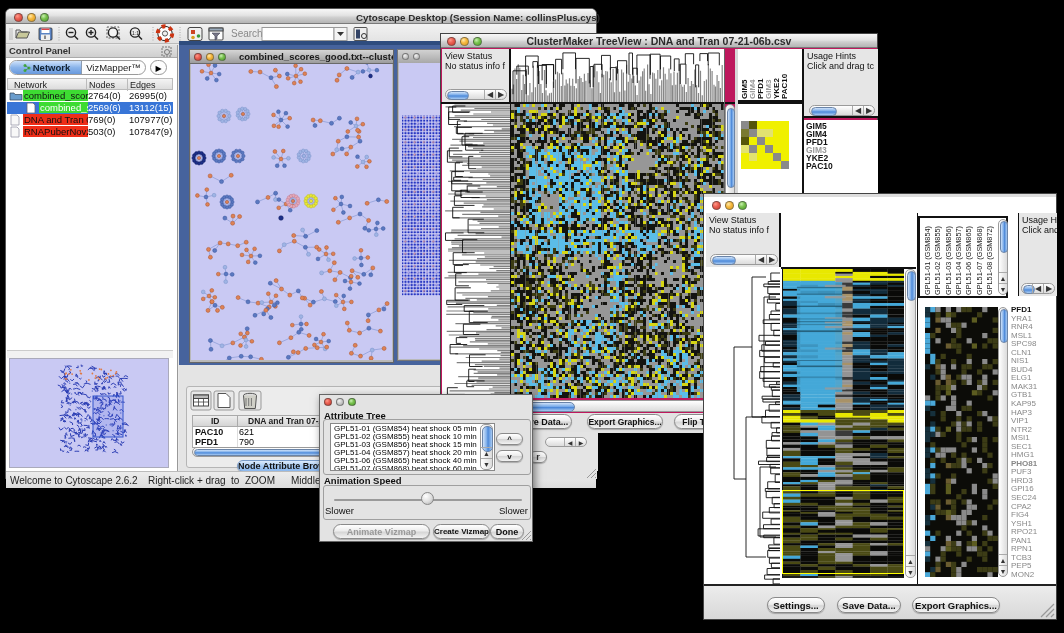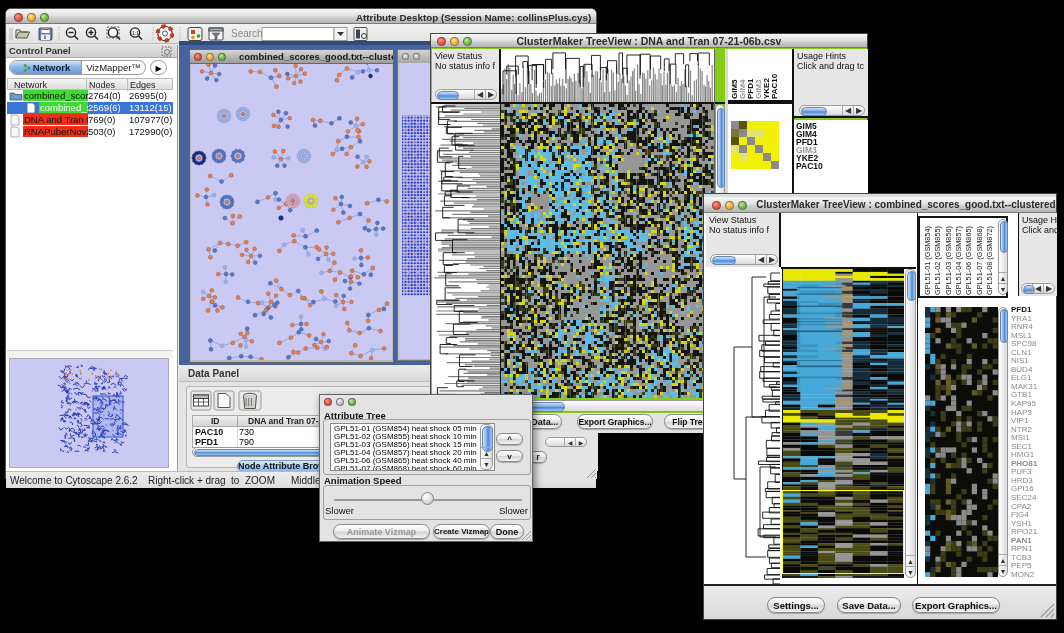--- a/index.html
+++ b/index.html
@@ -19,21 +19,21 @@
  display:flex;align-items:center;justify-content:center}
 .sbarrv{position:absolute;left:0;right:0;height:11px;border-top:1px solid #aaa;color:#333;
  display:flex;align-items:center;justify-content:center}
 .sbarrv span{font-size:7px}
 .gb{position:absolute;border:1px solid #9f9f9f;border-radius:3px}
 .glabel{position:absolute;font-size:9.5px;color:#111}
 svg{position:absolute;display:block}
 </style></head><body>
 <div class="abs" style="left:5px;top:8px;width:592px;height:471px;background:#e9e9e9;border-radius:6px 6px 0 0;border:1px solid #555">
     <div class="tb" style="height:15px;font-size:10.5px;line-height:15px;border-radius:5px 5px 0 0">&nbsp;</div>
-    <div class="abs" style="left:350px;top:2px;font-size:9.8px;font-weight:bold;color:#2b2b2b;line-height:13px;white-space:nowrap">Attribute Desktop (Session Name: collinsPlus.cys)</div>
+    <div class="abs" style="left:350px;top:2px;font-size:9.8px;font-weight:bold;color:#2b2b2b;line-height:13px;white-space:nowrap">Cytoscape Desktop (Session Name: collinsPlus.cys)</div>
     <div style="position:absolute;left:8px;top:3.5px;width:9.0px;height:9.0px;border-radius:50%;background:radial-gradient(circle at 35% 30%,#ff9a8a,#ec6255 40%,#c33a2d);border:0.5px solid rgba(60,60,60,0.55)"></div>
     <div style="position:absolute;left:21.0px;top:3.5px;width:9.0px;height:9.0px;border-radius:50%;background:radial-gradient(circle at 35% 30%,#ffe9a8,#f6b73c 45%,#d29b28);border:0.5px solid rgba(60,60,60,0.55)"></div>
     <div style="position:absolute;left:34.0px;top:3.5px;width:9.0px;height:9.0px;border-radius:50%;background:radial-gradient(circle at 35% 30%,#c8f0b0,#77c04c 45%,#4f9f30);border:0.5px solid rgba(60,60,60,0.55)"></div>
     <div class="abs" style="left:0;top:15px;width:100%;height:20px;background:linear-gradient(#f2f2f2,#e2e2e2);border-bottom:1px solid #bbb"></div>
     <svg width="590" height="20" style="left:1px;top:15px">
 <g stroke="#555" fill="none">
 <path d="M3 4v12M5 4v12" stroke="#bbb"></path>
 <path d="M52 3v14M146 3v14M173 3v14" stroke-dasharray="1,1.5" stroke="#aaa"></path>
 </g>
 <g>
@@ -128,21 +128,21 @@
         <span class="abs" style="left:16px;top:0;background:#ee2e18;color:#111;padding:0 1px;width:65px;overflow:hidden;white-space:nowrap">DNA and Tran 07</span>
         <span class="abs" style="left:81px;top:0;color:#111">769(0)</span>
         <span class="abs" style="left:122px;top:0;color:#111">107977(0)</span>
       </div>
       <div class="abs" style="left:1px;top:81px;width:166px;height:12px;font-size:9.5px">
         <svg width="12" height="12" style="left:2px;top:0">
           <path d="M2 1h6l2 2v8H2z" fill="#f8f8f8" stroke="#99a" stroke-width="0.8"></path>
         </svg>
         <span class="abs" style="left:16px;top:0;background:#ee2e18;color:#111;padding:0 1px;width:65px;overflow:hidden;white-space:nowrap">RNAPuberNov2+!</span>
         <span class="abs" style="left:81px;top:0;color:#111">503(0)</span>
-        <span class="abs" style="left:122px;top:0;color:#111">172990(0)</span>
+        <span class="abs" style="left:122px;top:0;color:#111">107847(9)</span>
       </div>
       <div class="abs" style="left:1px;top:305px;width:166px;height:8px;background:#f2f2f2;border-top:1px solid #ccc"></div>
       <div class="abs" style="left:3px;top:313px;width:160px;height:110px;background:#c9c9f3;border:1px solid #aab">
         <svg width="160" height="110" style="position:absolute;left:0;top:0">
           <path d="M68.2 8.7l-0.2 -2.1 M68.2 8.7l-2 -0.2 M59.2 6.9l2.5 0.5 M59.2 6.9l-2.5 0.3 M56.3 8.2l-1.2 -1.6 M56.3 8.2l-1.1 0.6 M83.3 9.2l3.5 0.1 M83.3 9.2l-3.5 0.1 M71.3 7.3l1.8 -0.5 M71.3 7.3l-0.1 -1.7 M59.6 9.2l-2.9 -2.2 M59.6 9.2l-0.8 1.7 M80.7 8.2l-2.8 2.7 M80.7 8.2l3.9 3.9 M84.7 8.8l-3.2 -1.7 M84.7 8.8l-0 2.1 M93.6 14.6l3.4 -0.3 M93.6 14.6l0.6 -3.2 M107.2 14.5l-2.3 0.7 M107.2 14.5l2.1 2.2 M60.7 14l-1.2 -2.1 M60.7 14l-1.6 0.5 M95.1 13.3l-1.1 -1.3 M95.1 13.3l-0.8 0.6 M66.2 14.9l-0.3 2.6 M66.2 14.9l1.6 2.5 M95.4 14.3l-0.9 1.8 M95.4 14.3l1.8 2 M53.7 12.8l1.2 -3.3 M53.7 12.8l-3.4 -1.4 M54.4 14.1l-3.5 -1.5 M54.4 14.1l0.3 2.3 M93.3 18.2l2.1 -1.3 M93.3 18.2l-0.9 -1.9 M67.5 17.5l-2 -0.8 M67.5 17.5l0.3 1.3 M88.6 17.3l-3 2.2 M88.6 17.3l3.7 3.7 M115.8 16.6l2.3 1.5 M115.8 16.6l-2 1.1 M57.2 18.1l0.8 -3 M57.2 18.1l-3 -1 M54.2 18.5l2.5 -0.1 M54.2 18.5l0.7 -2.3 M114.1 19.3l3.6 0.3 M114.1 19.3l-3.6 0.2 M95 19l-0.3 2.8 M95 19l1.6 2.6 M57.4 20.2l-2.5 0.7 M57.4 20.2l2.2 2.4 M107.8 17.1l-2.2 -0 M107.8 17.1l1.3 1.7 M110.2 19l-1.1 3.5 M110.2 19l2.8 3.6 M90.2 18.6l0.1 -1.9 M90.2 18.6l-1.9 -0.4 M101.4 17.7l2.8 0 M101.4 17.7l-2.8 0 M51.3 19.7l2.8 -2.6 M51.3 19.7l-2.4 -2.5 M70.3 20.2l1.2 -1.1 M70.3 20.2l-1 -1.1 M55.7 19.4l2.5 1.1 M55.7 19.4l-2.3 0.8 M100.5 18.6l-1.8 0.3 M100.5 18.6l1.3 1.6 M84.8 25.3l2.9 -0.7 M84.8 25.3l0.1 -2.7 M99.8 23.2l-0.8 -3.1 M99.8 23.2l-2.9 0 M94.3 23.4l2 -1.4 M94.3 23.4l-1.2 -1.8 M66.4 23.8l1.6 0.2 M66.4 23.8l-1.6 0.2 M88.8 21.8l-0.4 -1.5 M88.8 21.8l-1.3 0 M54.4 23.7l-0.8 1.4 M54.4 23.7l1.4 1.6 M68.4 24.5l-2.6 -0.7 M68.4 24.5l0.8 1.9 M108.2 23.5l0.1 2.9 M108.2 23.5l1.2 2.6 M76.9 23l-0.9 -1.5 M76.9 23l-1.1 0.4 M77.1 24.2l3.4 1.2 M77.1 24.2l-3.3 0.9 M92.6 24.8l-0.2 -1.6 M92.6 24.8l-1.6 -0.1 M57.2 22.2l-1.9 -0.4 M57.2 22.2l0.6 1.4 M62.1 21.9l1.9 -1.9 M62.1 21.9l-1.7 -1.7 M103.3 24.2l3 2.1 M103.3 24.2l-2.5 1.5 M85.7 24.6l1.3 0.8 M85.7 24.6l-1.1 0.6 M65.6 25.1l-2.5 0.3 M65.6 25.1l1.8 2.2 M109.6 23.2l1.9 0 M109.6 23.2l-1.9 0 M111.2 24.4l-0.8 3.4 M111.2 24.4l2.4 3.3 M93.7 27.7l1 2.5 M93.7 27.7l-0.1 2 M53.9 28.1l3.1 1.2 M53.9 28.1l-2.9 0.9 M53.3 28.9l2.4 -1.3 M53.3 28.9l-0.9 -2.1 M53.8 27.1l1.6 -2.2 M53.8 27.1l-2.2 -1.6 M54.5 30.6l-3 2.1 M54.5 30.6l3.6 3.6 M87.6 27.1l2.9 0.7 M87.6 27.1l-2.8 0.5 M93.4 27.8l-1.2 2.7 M93.4 27.8l2.5 2.9 M94.2 27.3l-0.2 2.3 M94.2 27.3l1.3 2.1 M92.6 30.5l2.4 -1.1 M92.6 30.5l-0.7 -2.1 M50.6 27.2l-2.8 -1.2 M50.6 27.2l0.4 1.9 M85.5 28.2l1.9 2 M85.5 28.2l-1.3 1.5 M54.5 28.6l-0.5 2.1 M54.5 28.6l1.4 2 M85.9 30l2.2 -0.2 M85.9 30l0.4 -2.1 M84.9 30.5l-3 -1.1 M84.9 30.5l0.6 2.1 M56.8 30.4l-0.3 3.7 M56.8 30.4l2.1 3.4 M99 27.6l-0.4 1.9 M99 27.6l1.3 1.8 M72.6 28.8l1.9 -2.6 M72.6 28.8l-2.5 -1.8 M66.6 29.3l3.6 1.2 M66.6 29.3l-3.5 0.8 M104.7 27.3l-0.8 1.4 M104.7 27.3l1.5 1.6 M114.7 29.6l-1.8 0.7 M114.7 29.6l1.7 1.8 M87 29.6l1.7 -0.6 M87 29.6l-0.2 -1.5 M59.8 29l-1.1 1.2 M59.8 29l1.6 1.6 M58.4 35.2l1.8 -1.4 M58.4 35.2l-1.1 -1.6 M106.8 33l0.9 3.6 M106.8 33l0.5 3 M56.8 33.6l2.6 -2.3 M56.8 33.6l-2 -2.3 M91 35.5l1.7 -0.8 M91 35.5l-0.5 -1.5 M114.4 32.1l2.6 -2.4 M114.4 32.1l-2.2 -2.4 M98.6 35.2l2.1 -1 M98.6 35.2l-0.6 -1.9 M107 35.1l-0.4 3.5 M107 35.1l2 3.3 M57.1 32.9l2.3 -2.9 M57.1 32.9l-2.8 -2.2 M103.9 35.2l-0.9 2.5 M103.9 35.2l2.1 2.6 M65 33.3l0.5 1.5 M65 33.3l0 1.2 M107 34.6l-0.7 3.9 M107 34.6l2.5 3.7 M76.4 35.8l-3.9 -0.9 M76.4 35.8l1.3 2.8 M57.6 35.9l1.7 3.5 M57.6 35.9l-0.4 2.8 M67.5 34.9l-1.6 0.7 M67.5 34.9l1.6 1.7 M70.7 33.5l-3 -0.2 M70.7 33.5l1.5 2.3 M88.1 32l-0.6 -2.1 M88.1 32l-1.9 0.1 M111.1 35l-0.5 -2.8 M111.1 35l-2.6 -0.1 M94.3 34.7l2.2 1 M94.3 34.7l-2 0.7 M71.8 34.9l1.3 -1.9 M71.8 34.9l-1.8 -1.3 M69.8 33.6l-1.9 1.2 M69.8 33.6l2.2 2.2 M86.6 38.7l-1 -1.7 M86.6 38.7l-1.3 0.4 M99.4 38.8l-1.8 -0.8 M99.4 38.8l0.1 1.2 M105 40.3l0.6 2.2 M105 40.3l0.3 1.8 M90 39.9l-2.2 0.8 M90 39.9l2.1 2.1 M83.7 40.1l3.4 -0.9 M83.7 40.1l-0.1 -3.1 M93.5 39.7l-1.1 -1.9 M93.5 39.7l-1.4 0.5 M56.2 38.4l0.4 3.9 M56.2 38.4l1.3 3.3 M103.2 41.1l1.8 0.5 M103.2 41.1l-1.7 0.4 M90.3 40.7l-3.3 1 M90.3 40.7l2.9 3.1 M88 38.8l-2.5 2.2 M88 38.8l3.3 3.3 M59.7 40.6l2.5 -2 M59.7 40.6l-1.7 -2.3 M108.4 40.4l0.7 3.4 M108.4 40.4l0.7 2.8 M95.9 40.9l-2.5 -0.9 M95.9 40.9l0.4 1.7 M58 39.3l-1.8 0.4 M58 39.3l1.5 1.6 M86.9 39l0.1 -2.3 M86.9 39l-2.3 -0.4 M103.8 40.8l-3.3 1.7 M103.8 40.8l3.5 3.6 M79.4 39l1.2 -1.5 M79.4 39l-1.4 -1.1 M99.6 40.3l-0.6 3.5 M99.6 40.3l2.3 3.4 M91.4 43.5l1.9 1 M91.4 43.5l-1.8 0.7 M67.9 43l-2.2 -0.6 M67.9 43l0.7 1.6 M65.3 42.7l-0.9 -3.1 M65.3 42.7l-2.8 0.1 M76.9 43.2l-2.5 1.4 M76.9 43.2l2.8 2.8 M77.7 45.2l-3.3 -1.9 M77.7 45.2l-0.2 2 M106.5 42.4l-2.5 2.3 M106.5 42.4l3.4 3.4 M73.2 46.2l2 -2.7 M73.2 46.2l-2.6 -1.9 M77.7 44.8l-3.2 -1 M77.7 44.8l0.8 2.3 M64.6 42.5l-1.9 0.8 M64.6 42.5l1.9 1.9 M72.2 43.1l-2.6 1.8 M72.2 43.1l3.2 3.1 M80.8 42.5l-1.3 -1.3 M80.8 42.5l-0.7 0.7 M76 45l2.9 0.5 M76 45l-2.8 0.3 M59 43.9l2.5 0.8 M59 43.9l-2.4 0.6 M64 43.9l0.2 -2.3 M64 43.9l-2.3 -0.5 M99.6 42.7l-0 3.6 M99.6 42.7l1.7 3.2 M51.3 43.8l2.8 -0 M51.3 43.8l0.9 -2.7 M92.9 45.4l-2 -2.8 M92.9 45.4l-2 0.9 M112.7 43l2 0.3 M112.7 43l-2 0.2 M58.3 43.3l-2.9 -1.2 M58.3 43.3l0.3 2 M96.2 44.8l1.7 3 M96.2 44.8l-0.7 2.3 M99.4 46.3l0.7 -1.6 M99.4 46.3l-1.6 -0.8 M88.2 51.2l-3.4 -1.7 M88.2 51.2l0 2.2 M74.8 50l1.2 3.7 M74.8 50l0.2 3 M104.8 48.8l-0.7 -2 M104.8 48.8l-1.7 0.2 M95.2 49.9l1 -3.4 M95.2 49.9l-3.4 -1.2 M52.7 47.9l-1.5 -2.4 M52.7 47.9l-1.8 0.7 M92.7 49.6l-1.3 0.7 M92.7 49.6l1.5 1.5 M78.6 49.4l1.9 -1.5 M78.6 49.4l-1.3 -1.7 M60.1 50.2l-1.9 -0.3 M60.1 50.2l0.8 1.5 M90.7 49.5l0.6 -3.8 M90.7 49.5l-3.8 -1 M104.5 48.6l-1.3 2.7 M104.5 48.6l2.6 2.9 M111.7 50.6l-2.1 0.7 M111.7 50.6l1.9 2 M87.6 49.6l-1.6 2.7 M87.6 49.6l2.9 3.2 M71.5 48.6l-1.7 2.2 M71.5 48.6l2.6 2.7 M68.5 49.8l2.2 -2.1 M68.5 49.8l-1.9 -2 M84.1 49.2l0.1 2 M84.1 49.2l0.8 1.7 M100 54.8l-2 -2.6 M100 54.8l-1.7 1 M102.3 55.6l0.3 1.7 M102.3 55.6l0.4 1.4 M70.2 54.9l-2.9 0.5 M70.2 54.9l2.2 2.6 M78.1 55.6l-1.6 2.9 M78.1 55.6l3 3.3 M67.9 53.6l1.5 1.5 M67.9 53.6l-1.2 1.1 M57.9 53.5l0.2 -2.8 M57.9 53.5l-2.8 -0.6 M64.3 56.7l-0.4 -2.7 M64.3 56.7l-2.5 -0.1 M84.6 53.6l1.8 1.3 M84.6 53.6l-1.5 0.9 M65 54.9l1.9 0.2 M65 54.9l-1.9 0.1 M68.1 55.6l-3.7 -1.3 M68.1 55.6l0.8 2.6 M58.3 56.3l-3.7 0.2 M58.3 56.3l2.4 3.1 M87.9 53.5l-2.5 1 M87.9 53.5l2.4 2.5 M53.4 56.1l-3.8 0.5 M53.4 56.1l2.8 3.3 M76.4 53l-1.2 -1.2 M76.4 53l-0.7 0.6 M59.8 56.8l-1 2.7 M59.8 56.8l2.3 2.8 M57.8 56l-2.7 -2.1 M57.8 56l-0.8 1.6 M64.9 54.6l-2.7 0.9 M64.9 54.6l2.4 2.6 M106.8 55.3l-1.4 3.7 M106.8 55.3l3.2 3.9 M90.2 53.6l3.2 -1.1 M90.2 53.6l-0.4 -2.9 M63.9 53.5l1.7 2.6 M63.9 53.5l-0.9 2 M55 55.2l-1.4 0.5 M55 55.2l1.3 1.4 M69.2 55.6l-0.6 -2 M69.2 55.6l-1.8 0.1 M54.7 61.2l-0.2 2.1 M54.7 61.2l1.2 1.9 M88.9 58.5l1.1 3.3 M88.9 58.5l0.2 2.7 M64.8 58.6l-0.2 1.9 M64.8 58.6l1.1 1.7 M53.9 61.3l-2.9 -2 M53.9 61.3l-0.5 1.7 M110.8 59.2l-2.5 0.5 M110.8 59.2l2 2.3 M76.6 59.8l-2.1 -0.5 M76.6 59.8l0.7 1.5 M89.5 60.4l-0.4 -3.7 M89.5 60.4l-3.6 -0.3 M51.7 61.4l-1 -1.8 M51.7 61.4l-1.5 0.4 M88.8 61.3l0.1 -1.5 M88.8 61.3l-1.6 -0.3 M88 60.1l1.5 3 M88 60.1l-0.5 2.4 M79.2 59.7l2.2 -0 M79.2 59.7l0.6 -2.1 M103.7 59.6l-3.9 0.7 M103.7 59.6l3 3.5 M71.2 59.6l0.9 1.5 M71.2 59.6l-0.4 1.1 M82.7 61l-2.6 1.9 M82.7 61l3.1 3.1 M52.4 58.5l-0 1.7 M52.4 58.5l0.8 1.5 M101 58l1.7 -3.3 M101 58l-3.3 -1.7 M107.4 60.1l2.5 0.9 M107.4 60.1l-2.4 0.6 M91.1 58.2l-2.6 1 M91.1 58.2l2.5 2.6 M67.6 61.5l-0.4 1.8 M67.6 61.5l1.3 1.7 M82 61.2l-1.1 -1.1 M82 61.2l-0.7 0.6 M96.8 59.6l2.3 0.2 M96.8 59.6l-2.3 0.1 M115.5 63.7l-3.7 0.9 M115.5 63.7l3.1 3.4 M104.9 65.2l-0.6 -2.7 M104.9 65.2l-2.5 -0 M68 64.2l3.6 -0.5 M68 64.2l0.5 -3.3 M86.4 65.2l2.2 -1.2 M86.4 65.2l-0.8 -1.9 M108 66.4l-0.6 3.6 M108 66.4l2.3 3.4 M77.4 66.5l-3.8 -0.2 M77.4 66.5l2.1 3 M68.7 67.2l-1.9 -1.2 M68.7 67.2l-0.2 1.2 M82.3 64.6l-1.8 -0.4 M82.3 64.6l0.6 1.3 M86.4 64.5l-2.7 0.8 M86.4 64.5l2.4 2.6 M62.5 64.1l-2.9 -1.4 M62.5 64.1l0.1 1.9 M101.2 66l-0.1 -1.6 M101.2 66l-1.6 -0.2 M103.6 66.5l-1.3 -2.1 M103.6 66.5l-1.6 0.5 M114.7 65.2l2.7 0.6 M114.7 65.2l-2.6 0.4 M89 65l2.6 -2.6 M89 65l-2.4 -2.4 M84.7 64.8l-0.5 -2.6 M84.7 64.8l-2.4 -0.1 M93.2 67.1l-1.9 0.4 M93.2 67.1l1.5 1.7 M72.3 66.6l-1.9 -2.6 M72.3 66.6l-1.8 0.9 M75.1 71.4l-0.5 -2.2 M75.1 71.4l-2.1 -0 M107.6 70.9l1.4 0.7 M107.6 70.9l-1.3 0.5 M110.8 70.1l-0.1 -4 M110.8 70.1l-3.9 -0.6 M56.5 70.2l2.1 -2.2 M56.5 70.2l-2.1 -2 M95.8 71.6l3.6 1.1 M95.8 71.6l-3.5 0.8 M69.4 70.5l1.5 1.9 M69.4 70.5l-0.9 1.5 M87.4 68.7l1.7 3 M87.4 68.7l-0.6 2.4 M107.5 72.1l0.2 3 M107.5 72.1l1.2 2.7 M59.4 69.4l-0.1 2.7 M59.4 69.4l1.3 2.4 M50.6 71.1l2.9 -2.1 M50.6 71.1l-1.7 -2.6 M60.4 70.8l-1.5 2.2 M60.4 70.8l2.5 2.6 M92.2 71.8l0 2.6 M92.2 71.8l1.2 2.3 M63.1 69.3l-2.4 0.3 M63.1 69.3l1.7 2.1 M87.7 69.6l2.9 -0.1 M87.7 69.6l0.7 -2.8 M114.5 70.7l-0.5 3.1 M114.5 70.7l2 2.9 M95.3 70.8l3.2 1 M95.3 70.8l-3.1 0.7 M82.8 71.6l-0.8 3.7 M82.8 71.6l2.6 3.6 M90.1 70.9l-1.6 -1.8 M90.1 70.9l-1.1 0.8 M94.7 71.8l-1.8 -2.8 M94.7 71.8l-2 0.8 M91.5 69.6l-2.3 -3 M91.5 69.6l-2 1.1 M79.1 68.8l-0.3 -2.9 M79.1 68.8l-2.8 -0.2 M69.5 68.9l1.5 3 M69.5 68.9l-0.5 2.4 M107.8 74.7l-2.4 -0 M107.8 74.7l1.4 1.9 M60.9 77.5l3.6 -1.3 M60.9 77.5l-0.5 -3.2 M69.5 75.5l1.2 -3.5 M69.5 75.5l-3.5 -1.4 M55 76.3l0.5 3.3 M55 76.3l0.9 2.8 M94.5 75.8l1.4 -2.1 M94.5 75.8l-2 -1.4 M56 74.1l-0.2 2.5 M56 74.1l1.4 2.3 M74.3 75.1l-0.3 3.4 M74.3 75.1l1.8 3.1 M92.1 75.5l-1.1 -2.2 M92.1 75.5l-1.7 0.4 M90.9 76l-1.8 3.4 M90.9 76l3.5 3.8 M92.7 76.4l-3 0.7 M92.7 76.4l2.5 2.8 M92.8 73.7l1.7 0.5 M92.8 73.7l-1.7 0.4 M115.7 75.8l0.2 1.8 M115.7 75.8l0.6 1.5 M75.7 76.4l2.3 -0.8 M75.7 76.4l-0.3 -2.1 M85.7 77.1l-0.4 -2.9 M85.7 77.1l-2.8 -0.2 M93.2 77.4l-2.7 -2.4 M93.2 77.4l-1.1 1.5 M68.5 75.4l0.7 3.2 M68.5 75.4l0.7 2.6 M65.6 75.1l2.4 -0.3 M65.6 75.1l0.4 -2.2 M109.5 74.7l2.9 1.2 M109.5 74.7l-2.7 0.8 M113.9 74l1.7 -3.5 M113.9 74l-3.5 -1.8 M64 73.8l3 -0.6 M64 73.8l0.2 -2.8 M72 74.4l0.9 -3.9 M72 74.4l-3.9 -1.2 M104.8 76.9l-2.5 -1.5 M104.8 76.9l-0.2 1.5 M71.7 78.8l1.5 -1.1 M71.7 78.8l-0.9 -1.4 M106.7 79.8l1.3 1.4 M106.7 79.8l-0.9 1 M61.5 78.9l3.1 0.5 M61.5 78.9l-3.1 0.4 M102.1 79.5l-0.9 1.9 M102.1 79.5l1.8 2.1 M53.5 81.8l-3.3 -0.5 M53.5 81.8l1.4 2.5 M81.4 79.2l-3.4 -0.3 M81.4 79.2l1.7 2.7 M83.3 81.9l3.7 1 M83.3 81.9l-3.6 0.7 M107.2 82.7l-2.7 0.7 M107.2 82.7l2.3 2.5 M54 81.5l-2.2 1.6 M54 81.5l2.7 2.6 M82.4 79.1l3.4 1.7 M82.4 79.1l-3.1 1.2 M90.1 81.3l-0.3 1.6 M90.1 81.3l1 1.6 M86.2 80.9l2.3 -0.1 M86.2 80.9l0.6 -2.2 M79.9 81.6l2.4 1.8 M79.9 81.6l-2.1 1.3 M106.3 81.7l0.4 -3.1 M106.3 81.7l-3.1 -0.7 M64.2 80.2l0.4 2.6 M64.2 80.2l0.8 2.2 M79.9 80.5l2.1 1.4 M79.9 80.5l-1.8 1 M93.9 82.5l1.4 2 M93.9 82.5l-0.8 1.5 M56 87l-1.6 0.7 M56 87l1.6 1.6 M74.6 87.8l1.7 0.7 M74.6 87.8l-1.6 0.5 M87.1 87.5l-2.7 1.7 M87.1 87.5l3.1 3.1 M112.1 84.2l2.2 -1.3 M112.1 84.2l-0.9 -2 M69 86l1.8 1.4 M69 86l-1.5 1 M60.2 85.4l1.5 -2.2 M60.2 85.4l-2.2 -1.5 M86.7 84.9l-0.3 1.8 M86.7 84.9l1.2 1.7 M78.3 86.5l0.3 -2.9 M78.3 86.5l-2.9 -0.7 M94.5 86.6l-2.2 -1.8 M94.5 86.6l-0.7 1.3 M95.8 87l-0.2 1.6 M95.8 87l1 1.5 M110.8 84.6l1 2.2 M110.8 84.6l-0.2 1.7 M93.4 87.9l-0.1 -1.7 M93.4 87.9l-1.6 -0.2 M56.1 85.8l-2 2 M56.1 85.8l2.8 2.8 M60.4 87.8l-1 2 M60.4 87.8l2 2.3 M89.4 87l2.1 3.1 M89.4 87l-1.1 2.3 M94.5 91.1l-1.1 -1.9 M94.5 91.1l-1.4 0.5 M79.2 89.7l0.1 -2.2 M79.2 89.7l-2.2 -0.4 M78.4 91.1l-1 -2 M78.4 91.1l-1.6 0.3 M94 91.6l-1.3 1 M94 91.6l1.6 1.6 M50.5 89.7l0.5 2.2 M50.5 89.7l0.3 1.8 M66.9 92.2l2.3 0.1 M66.9 92.2l-2.3 0.1 M61.6 91.2l-0.7 -2.3 M61.6 91.2l-2.1 0.1 M105 92.6l3.2 1.5 M105 92.6l-2.9 1.1 M52.8 92.6l1.4 -0.7 M52.8 92.6l-0.5 -1.2 M88 90.9l-0.7 -2.8 M88 90.9l-2.6 0.1 M57.6 92.4l-0.7 1.4 M57.6 92.4l1.4 1.5 M90.8 89.6l3.1 -1.7 M90.8 89.6l-1.2 -2.8 M105.7 91.3l-1.8 -1.1 M105.7 91.3l-0.2 1.1 M76.1 90.5l-1.2 1.9 M76.1 90.5l2.1 2.3" stroke="#2c3eb4" stroke-width="1.0" fill="none"></path>
           <circle cx="62.1" cy="15.1" r="0.9" fill="#e07a45"></circle>
           <circle cx="58.8" cy="15.1" r="0.9" fill="#e07a45"></circle>
           <circle cx="106.4" cy="12.9" r="0.9" fill="#e07a45"></circle>
           <circle cx="95.6" cy="19.5" r="0.9" fill="#e07a45"></circle>
           <circle cx="100.9" cy="11.3" r="0.9" fill="#e07a45"></circle>
@@ -611,21 +611,20 @@
             <circle cx="110" cy="260" r="1.9" fill="#5b79c0" stroke="#3a57a0" stroke-width="0.5"></circle>
             <circle cx="115.5" cy="260" r="1.9" fill="#dd8255" stroke="#aa5530" stroke-width="0.5"></circle>
             <circle cx="110.3" cy="265.3" r="1.9" fill="#5b79c0" stroke="#3a57a0" stroke-width="0.5"></circle>
             <circle cx="101.3" cy="261.1" r="1.9" fill="#dd8255" stroke="#aa5530" stroke-width="0.5"></circle>
             <circle cx="110" cy="252.6" r="1.9" fill="#9fb4e4" stroke="#7a92c8" stroke-width="0.5"></circle>
           </svg>
         </div>
       </div>
     </div>
     <div class="abs" style="left:173px;top:356px;width:419px;height:106px;background:#e4e4e4">
-      <div class="abs" style="left:0;top:0;width:100%;height:17px;background:linear-gradient(#ededed,#d8d8d8);border-bottom:1px solid #bbb;font-size:10px;font-weight:bold;color:#333;padding:3px 0 0 9px">Data Panel</div>
       <div class="abs" style="left:7px;top:21px;width:405px;height:82px;background:#ececec;border:1px solid #b5b5b5;border-radius:3px">
         <svg width="80" height="24" style="left:3px;top:2px">
 <g>
             <rect x="1" y="2" width="20" height="19" rx="2" fill="#e8e8e8" stroke="#999"></rect>
 <rect x="3.5" y="6" width="15" height="11" fill="#fff" stroke="#444"></rect>
 <path d="M3.5 9.5h15M3.5 13h15M8.5 6v11M13.5 6v11" stroke="#444" stroke-width="0.8"></path>
 <rect x="3.5" y="6" width="15" height="3.5" fill="#bbb" stroke="#444"></rect>
           </g>
 <g>
             <rect x="24" y="2" width="20" height="19" rx="2" fill="#e8e8e8" stroke="#999"></rect>
@@ -638,21 +637,21 @@
 <path d="M56 9v8M58.7 9v8M61.4 9v8" stroke="#777" stroke-width="1"></path>
           </g>
 </svg>
         <div class="abs" style="left:5px;top:28px;width:398px;height:33px;background:#fff;border:1px solid #aaa">
           <div class="abs" style="left:0;top:0;width:100%;height:11px;background:linear-gradient(#eee,#d5d5d5);border-bottom:1px solid #aaa;font-size:8.5px;font-weight:bold;color:#222">
             <span class="abs" style="left:18px">ID</span>
             <span class="abs" style="left:55px">DNA and Tran 07-21-06b</span>
             <i class="abs" style="left:44px;top:0;width:1px;height:11px;background:#aaa"></i>
           </div>
           <div class="abs" style="left:2px;top:11px;font-size:9px;font-weight:bold;color:#111">PAC10</div>
-          <div class="abs" style="left:46px;top:11px;font-size:9px">730</div>
+          <div class="abs" style="left:46px;top:11px;font-size:9px">621</div>
           <div class="abs" style="left:2px;top:21px;font-size:9px;font-weight:bold;color:#111">PFD1</div>
           <div class="abs" style="left:46px;top:21px;font-size:9px">790</div>
           <i class="abs" style="left:44px;top:11px;width:1px;height:29px;background:#ddd"></i>
         </div>
         <div class="sbh" style="left:5px;top:60px;width:398px;height:10px">
           <div class="sbthumbh" style="left:1px;top:0.5px;width:352px;height:7px"></div>
           <div class="sbarr" style="right:11px">
             <span style="font-size:6px">◀</span>
           </div>
           <div class="sbarr" style="right:0">
@@ -665,21 +664,21 @@
     </div>
     <div class="abs" style="left:0;top:462px;width:590px;height:17px;background:linear-gradient(#ececec,#dcdcdc);border-top:1px solid #bbb;font-size:10px;color:#222">
       <span class="abs" style="left:4px;top:3px">Welcome to Cytoscape 2.6.2</span>
       <span class="abs" style="left:142px;top:3px">Right-click + drag&nbsp; to&nbsp; ZOOM</span>
       <span class="abs" style="left:285px;top:3px">Middle-click + drag&nbsp; to&nbsp; PAN</span>
     </div>
     <svg width="12" height="12" style="right:1px;bottom:1px">
       <path d="M11 2L2 11M11 6L6 11M11 10l-1 1" stroke="#999" stroke-width="1"></path>
     </svg>
   </div>
-<div class="abs" style="left:430px;top:33px;width:438px;height:399px;background:#84cc16;border:1px solid #444">
+<div class="abs" style="left:440px;top:33px;width:438px;height:399px;background:#be185d;border:1px solid #444">
     <div class="tb" style="height:14px;font-size:10.5px;line-height:14px">ClusterMaker TreeView : DNA and Tran 07-21-06b.csv</div>
     <div style="position:absolute;left:6px;top:3px;width:9.0px;height:9.0px;border-radius:50%;background:radial-gradient(circle at 35% 30%,#ff9a8a,#ec6255 40%,#c33a2d);border:0.5px solid rgba(60,60,60,0.55)"></div>
     <div style="position:absolute;left:19.0px;top:3px;width:9.0px;height:9.0px;border-radius:50%;background:radial-gradient(circle at 35% 30%,#ffe9a8,#f6b73c 45%,#d29b28);border:0.5px solid rgba(60,60,60,0.55)"></div>
     <div style="position:absolute;left:32.0px;top:3px;width:9.0px;height:9.0px;border-radius:50%;background:radial-gradient(circle at 35% 30%,#c8f0b0,#77c04c 45%,#4f9f30);border:0.5px solid rgba(60,60,60,0.55)"></div>
     <div class="abs" style="left:1px;top:15px;width:68px;height:53px;background:#e6e6e6;border-right:1px solid #111;font-size:9px;color:#111;line-height:10px;padding:2px 0 0 3px;overflow:hidden;white-space:nowrap">View Status<br>No status info f</div>
     <div class="sbh" style="left:4px;top:55px;width:62px;height:11px">
       <div class="sbthumbh" style="left:1px;top:0.5px;width:22px;height:9px"></div>
       <div class="sbarr" style="right:11px">
         <span style="font-size:8px">◀</span>
       </div>
@@ -829,21 +828,20 @@
     <div class="glabel" style="left:179px;top:110px">Slower</div>
     <div class="aquabtn" style="left:13px;top:129px;width:97px;height:15px;font-size:9px;line-height:14px;color:#999">Animate Vizmap</div>
     <div class="aquabtn" style="left:113px;top:129px;width:57px;height:15px;font-size:8px;line-height:14px">Create Vizmap</div>
     <div class="aquabtn" style="left:170px;top:129px;width:34px;height:15px;font-size:9px;line-height:14px">Done</div>
     <svg width="12" height="12" style="right:0;bottom:0">
       <path d="M11 2L2 11M11 6L6 11M11 10l-1 1" stroke="#999" stroke-width="1"></path>
     </svg>
   </div>
 <div class="abs" style="left:703px;top:193px;width:354px;height:427px;background:#fff;border:1px solid #444">
     <div class="abs" style="left:0;top:0;width:100%;height:3px;background:#ddd"></div>
-    <div class="tb" style="top:3px;height:16px;font-size:10px;line-height:16px;padding-left:52px">ClusterMaker TreeView : combined_scores_good.txt--clustered</div>
     <div style="position:absolute;left:8px;top:7px;width:9.0px;height:9.0px;border-radius:50%;background:radial-gradient(circle at 35% 30%,#ff9a8a,#ec6255 40%,#c33a2d);border:0.5px solid rgba(60,60,60,0.55)"></div>
     <div style="position:absolute;left:21.0px;top:7px;width:9.0px;height:9.0px;border-radius:50%;background:radial-gradient(circle at 35% 30%,#ffe9a8,#f6b73c 45%,#d29b28);border:0.5px solid rgba(60,60,60,0.55)"></div>
     <div style="position:absolute;left:34.0px;top:7px;width:9.0px;height:9.0px;border-radius:50%;background:radial-gradient(circle at 35% 30%,#c8f0b0,#77c04c 45%,#4f9f30);border:0.5px solid rgba(60,60,60,0.55)"></div>
     <div class="abs" style="left:2px;top:19px;width:75px;height:54px;background:#e6e6e6;border-right:2px solid #111;font-size:9px;color:#111;line-height:10px;padding:2px 0 0 3px;overflow:hidden;white-space:nowrap">View Status<br>No status info f</div>
     <div class="sbh" style="left:6px;top:60px;width:68px;height:11px">
       <div class="sbthumbh" style="left:1px;top:0.5px;width:24px;height:9px"></div>
       <div class="sbarr" style="right:11px">
         <span style="font-size:8px">◀</span>
       </div>
       <div class="sbarr" style="right:0">
@@ -2109,21 +2107,21 @@
       <div style="color:#888;font-weight:normal">HMG1</div>
       <div style="color:#888;font-weight:bold">PHO81</div>
       <div style="color:#888;font-weight:normal">PUF3</div>
       <div style="color:#888;font-weight:normal">HRD3</div>
       <div style="color:#888;font-weight:normal">GPI16</div>
       <div style="color:#888;font-weight:normal">SEC24</div>
       <div style="color:#888;font-weight:normal">CPA2</div>
       <div style="color:#888;font-weight:normal">FIG4</div>
       <div style="color:#888;font-weight:normal">YSH1</div>
       <div style="color:#888;font-weight:normal">RPO21</div>
-      <div style="color:#888;font-weight:bold">PAN1</div>
+      <div style="color:#888;font-weight:normal">PAN1</div>
       <div style="color:#888;font-weight:normal">RPN1</div>
       <div style="color:#888;font-weight:normal">TCB3</div>
       <div style="color:#888;font-weight:normal">PEP5</div>
       <div style="color:#888;font-weight:normal">MON2</div>
     </div>
     <i class="abs" style="left:0;top:390px;width:100%;height:2px;background:#222"></i>
     <div class="abs" style="left:0;top:392px;width:100%;height:33px;background:linear-gradient(#ececec,#d8d8d8)"></div>
     <div class="aquabtn" style="left:63px;top:403px;width:58px;height:16px;font-size:9.5px;line-height:15px">Settings...</div>
     <div class="aquabtn" style="left:133px;top:403px;width:64px;height:16px;font-size:9.5px;line-height:15px">Save Data...</div>
     <div class="aquabtn" style="left:208px;top:403px;width:88px;height:16px;font-size:9.5px;line-height:15px">Export Graphics...</div>

